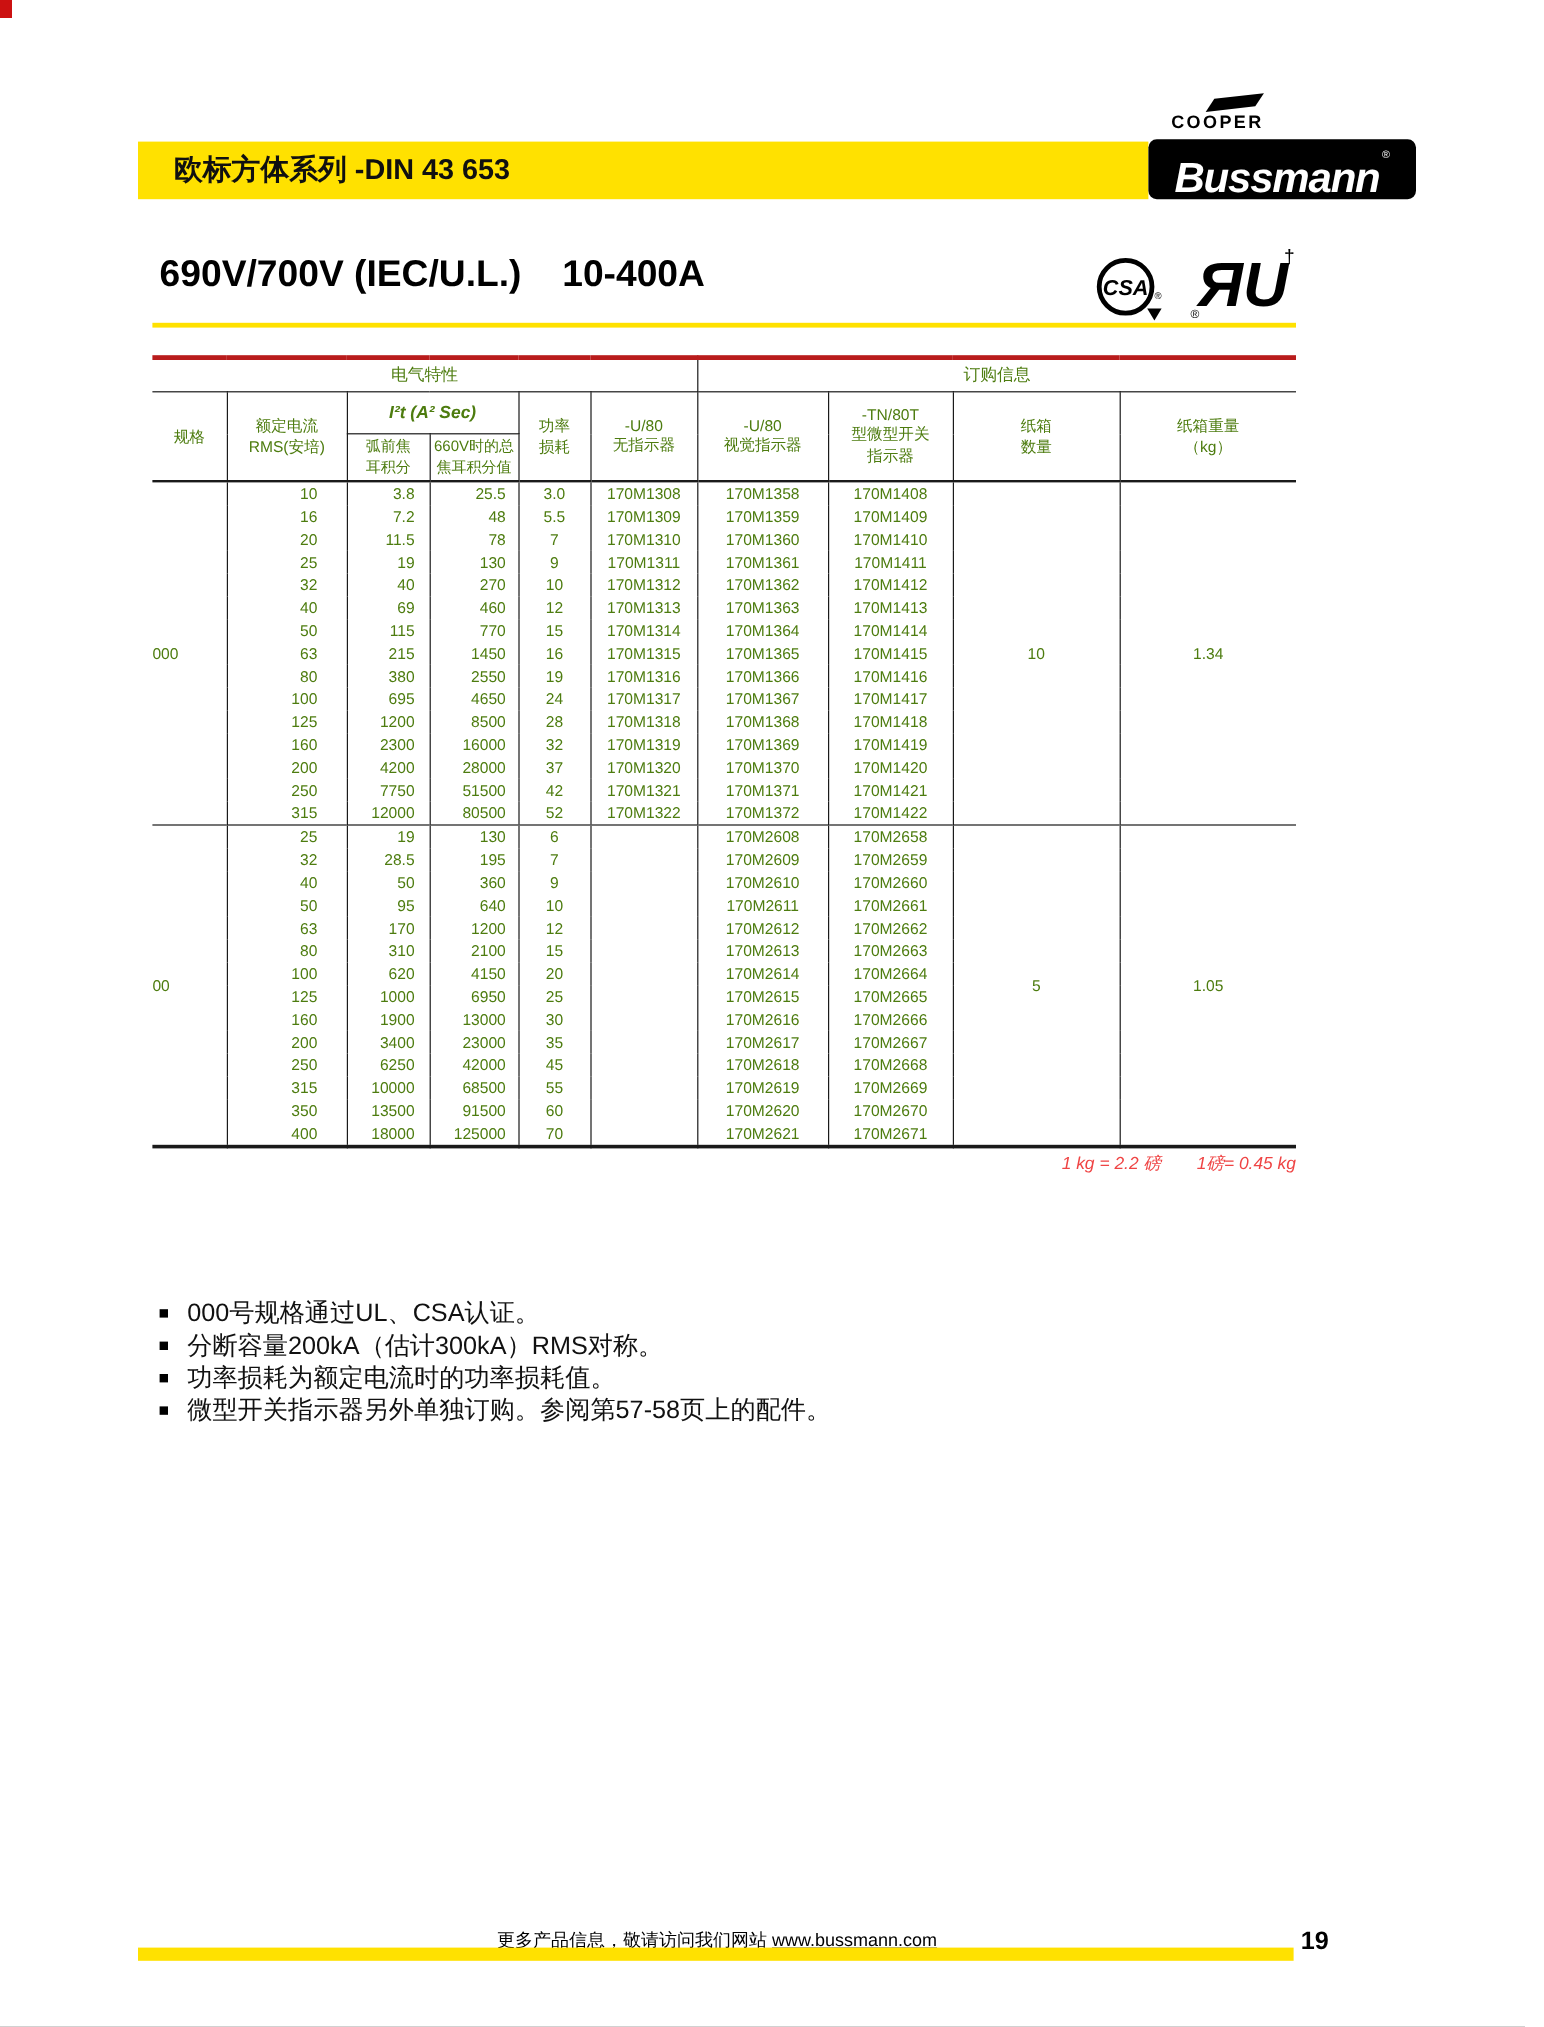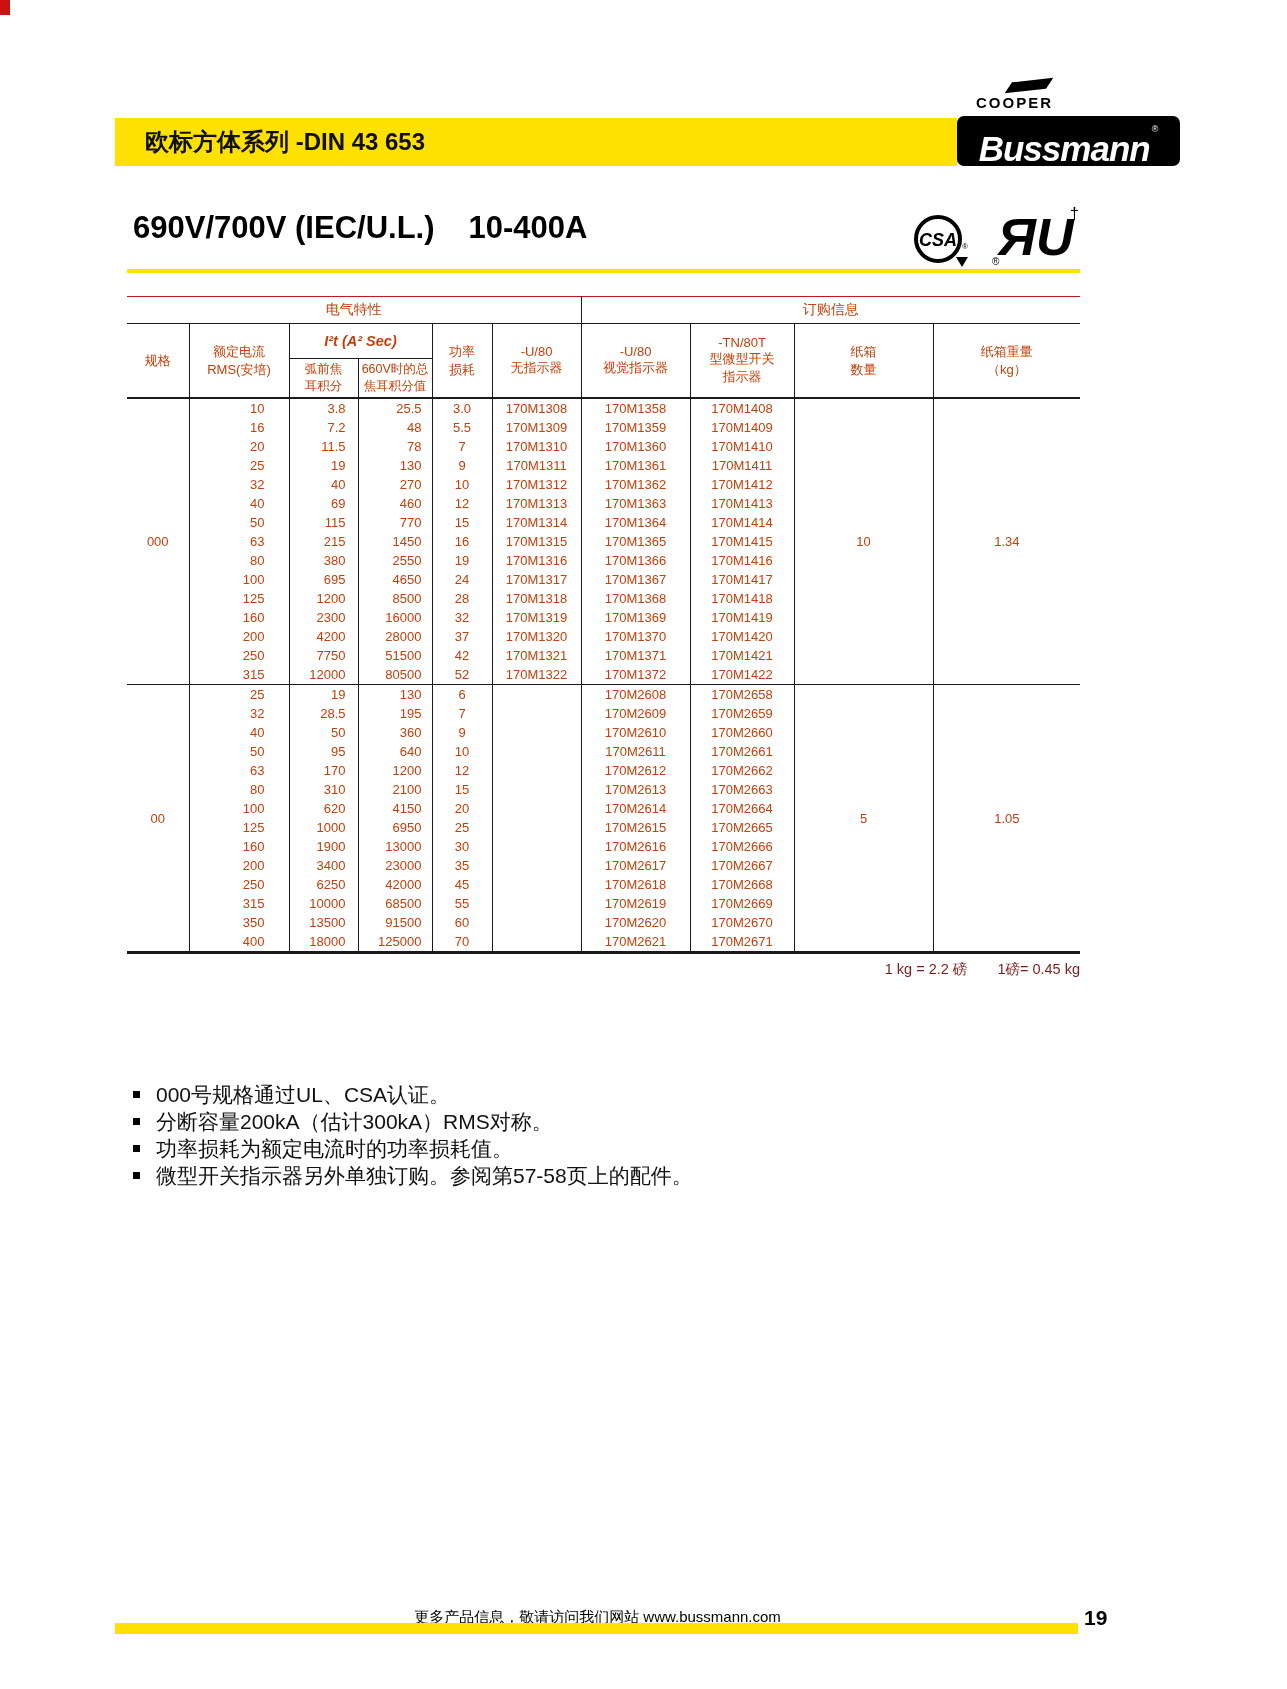--- a/index.html
+++ b/index.html
@@ -22,40 +22,40 @@
   
   .title{position:absolute;left:133px;top:210px;font-size:31px;font-weight:bold;color:#000;}
   .title .gap{display:inline-block;width:34px;}
   .cert-csa{position:absolute;left:912px;top:213px;}
   .cert-ul{position:absolute;left:990px;top:203px;}
   .rule-yellow{position:absolute;left:127px;top:269px;width:953px;height:4px;background:var(--yellow);}
 
   
   .tbl-wrap{position:absolute;left:127px;top:296px;width:953px;}
   table{border-collapse:collapse;table-layout:fixed;width:953px;
-        border-top:1px solid #b91c1c;border-bottom:3px solid #1a1a1a;font-size:13px;color:#c2410c;}
+        border-top:4px solid #b91c1c;border-bottom:3px solid #1a1a1a;font-size:13px;color:#4d7c0f;}
   th{font-weight:normal;white-space:pre-line;text-align:center;vertical-align:middle;padding:2px 0;}
   td{height:19px;padding:0;vertical-align:middle;}
   th.br,td.br{border-right:1px solid #1a1a1a;}
   tr.group-row th{border-bottom:1px solid #1a1a1a;height:22px;font-size:14px;}
   tr.hdr-row th{height:30px;}
   tr.sub-row th{height:34px;font-size:12.5px;}
   .i2t-head{border-bottom:1px solid #1a1a1a;font-weight:bold;font-size:14.5px;font-style:italic;}
   tr.sec-first td{border-top:2px solid #1a1a1a;}
   tr.sec-div td{border-top:1px solid #1a1a1a;}
-  td.col-spec{text-align:center;}
+  td.col-spec{text-align:left;}
   td.c-cur{text-align:right;padding-right:24px;}
   td.c-pre{text-align:right;padding-right:12px;}
   td.c-tot{text-align:right;padding-right:10px;}
   td.c-pow{text-align:center;}
   td.c-no,td.c-vis,td.c-tn{text-align:center;}
   td.col-qty,td.col-wt{text-align:center;}
 
   
-  .conversion{position:absolute;left:580px;top:960px;width:500px;text-align:right;font-size:14.5px;color:#7f1d1d;}
+  .conversion{position:absolute;left:580px;top:960px;width:500px;text-align:right;font-size:14.5px;color:#ef4444;font-style:italic;}
   .conversion span+span{margin-left:26px;}
   .notes{position:absolute;left:133px;top:1083px;}
   .note{display:flex;align-items:flex-start;height:27px;font-size:21px;line-height:24px;color:#111;}
   .bullet{width:7px;height:7px;background:#000;margin:8px 16px 0 0;flex:none;}
   .foot-line{position:absolute;left:115px;top:1596px;width:965px;text-align:center;font-size:15px;color:#000;margin-top:12px;}
   .foot-line a{color:#000;text-decoration:underline;}
   .foot-bar{position:absolute;left:115px;top:1623px;width:963px;height:11px;background:var(--yellow);}
   .page-num{position:absolute;left:1084px;top:1606px;font-size:21px;font-weight:bold;color:#000;}
 
   :root{--yellow:#ffe100;}

